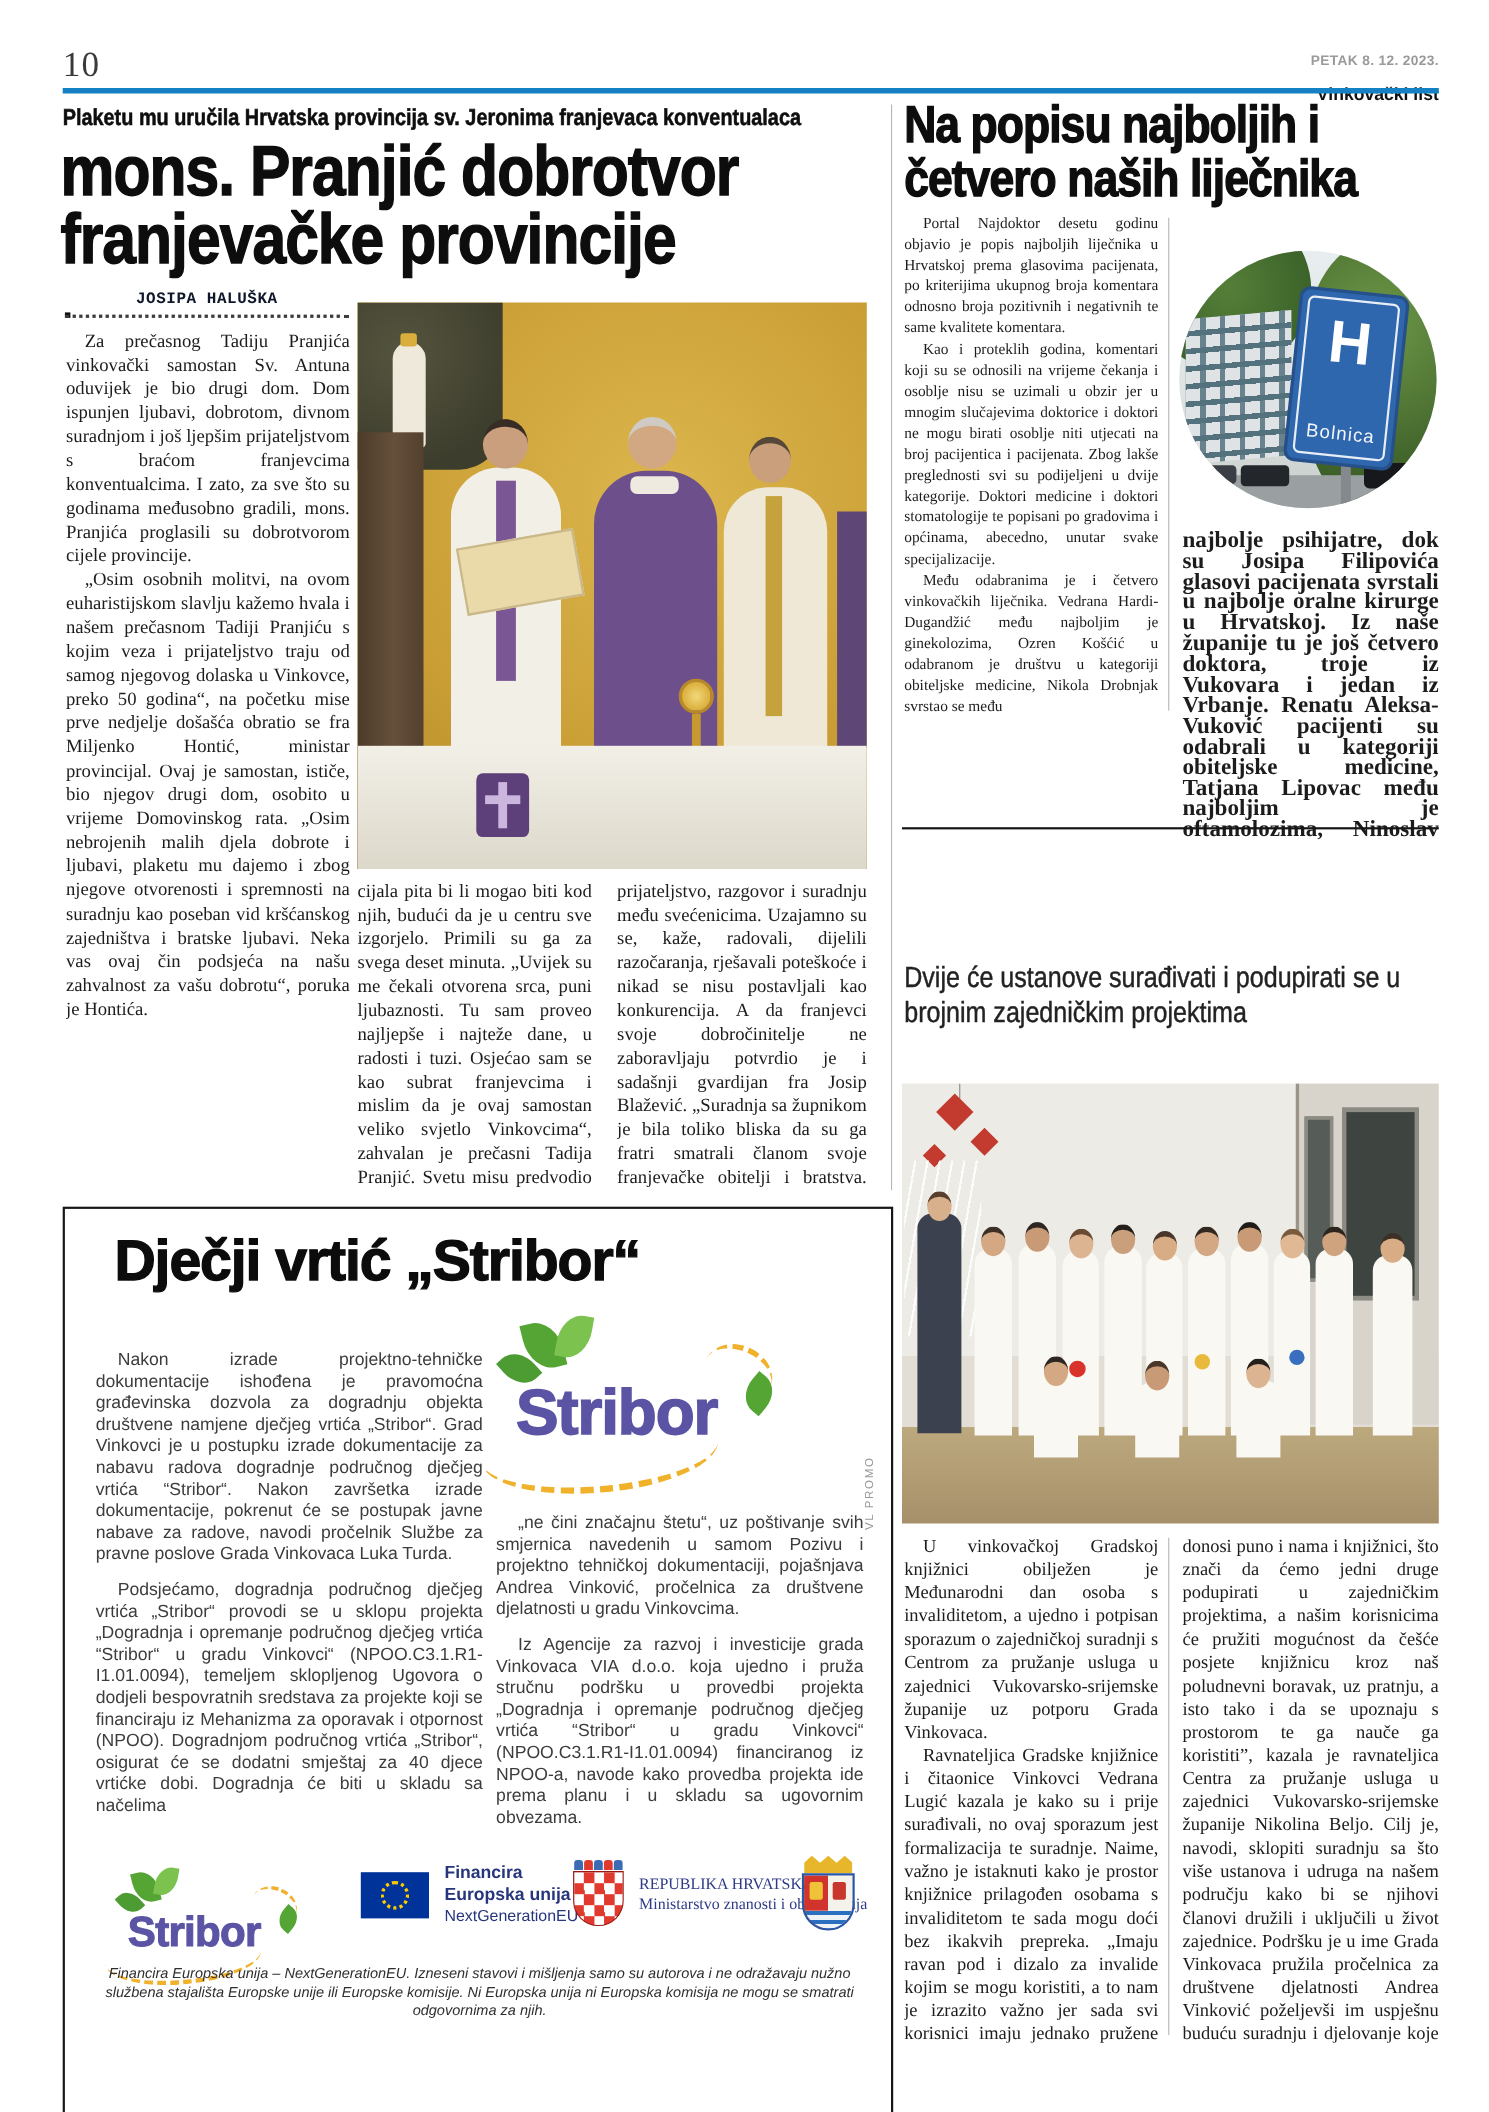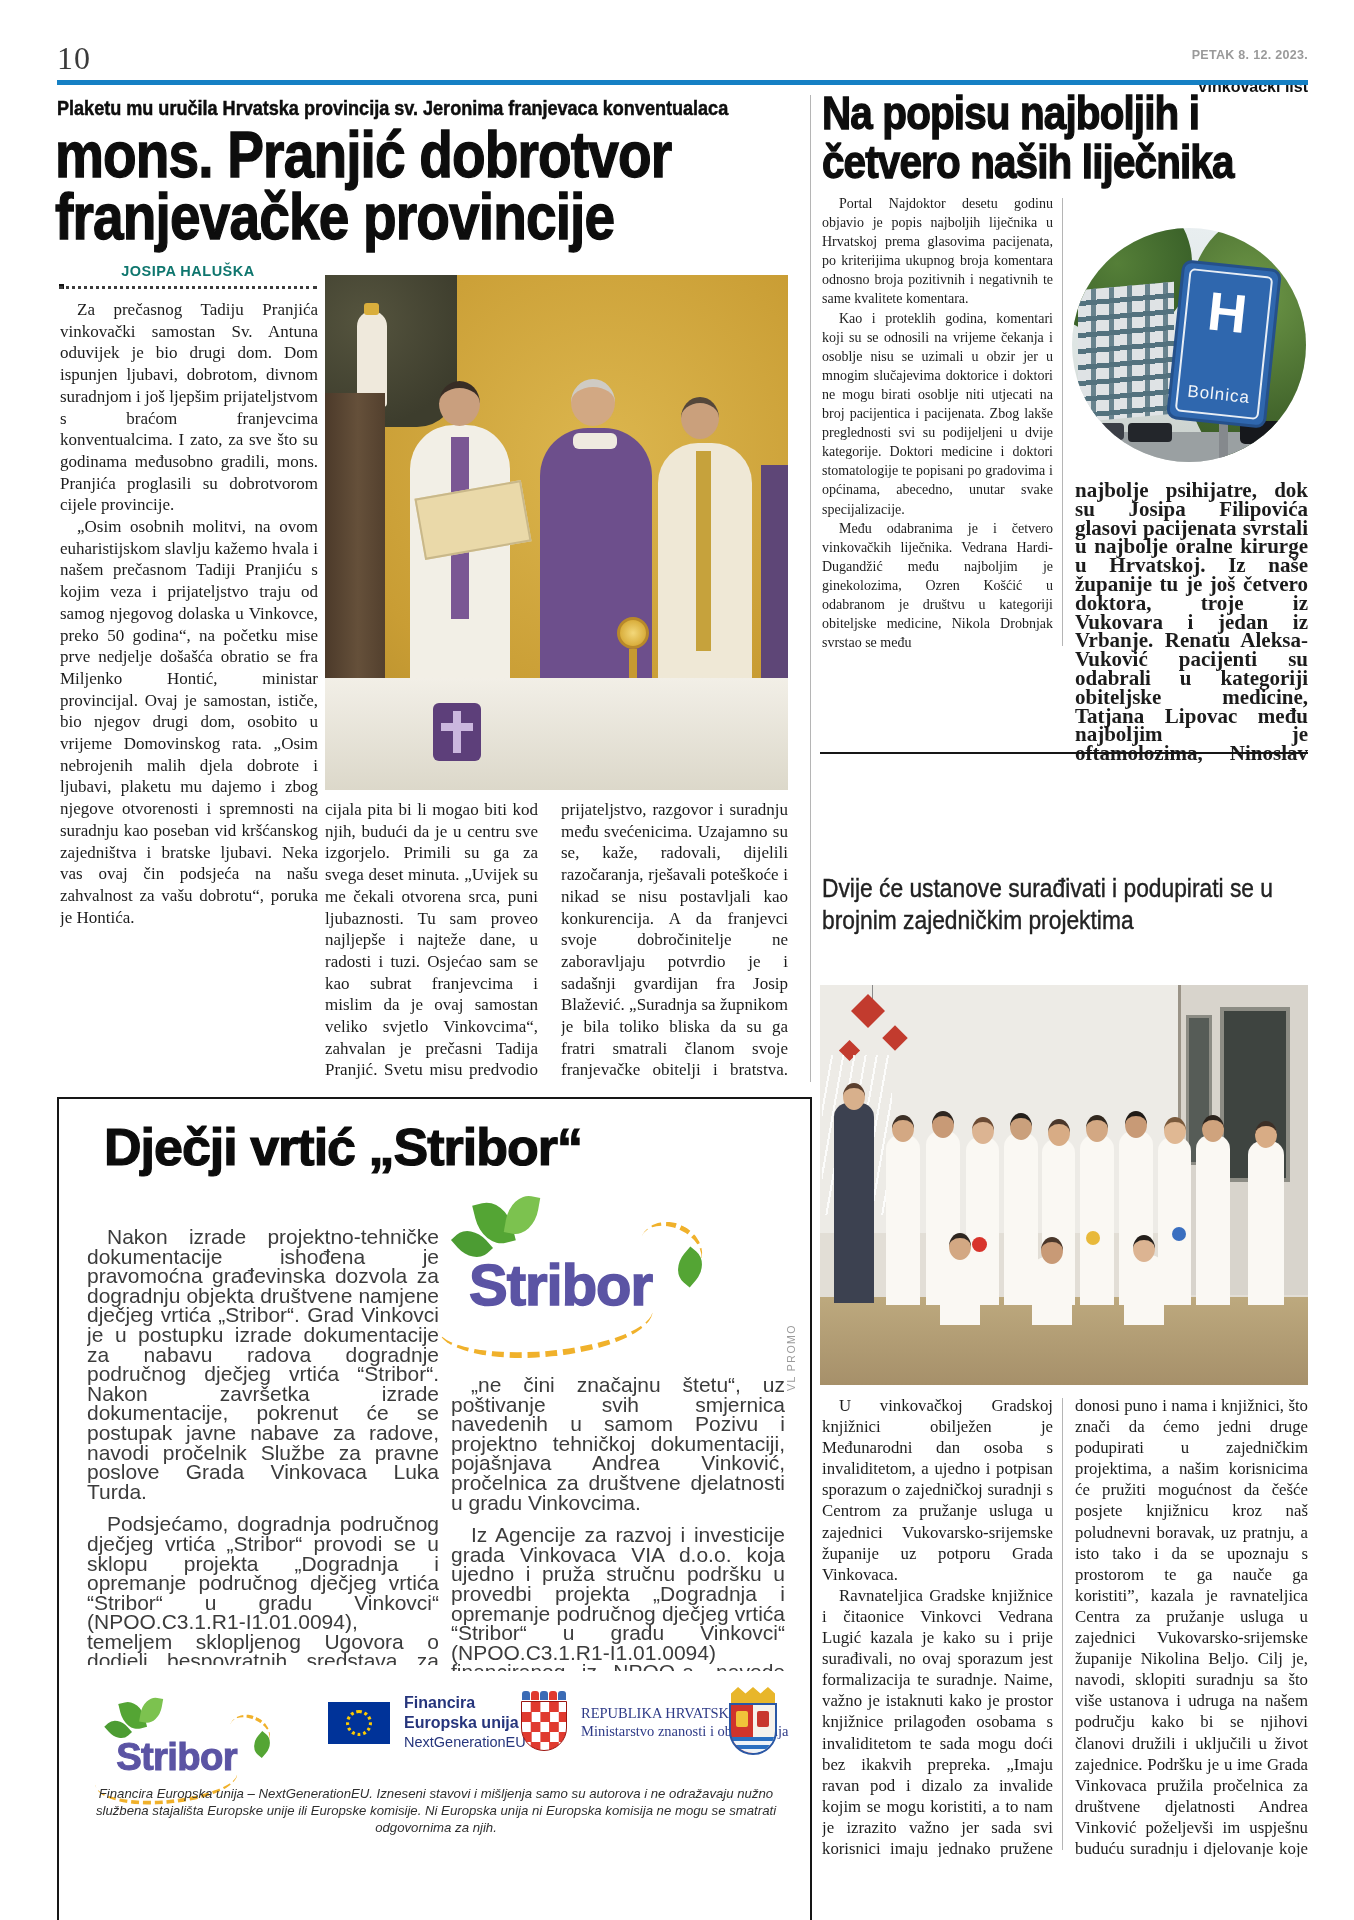--- a/index.html
+++ b/index.html
@@ -20,21 +20,21 @@
   .serif-body { font-family:"Liberation Serif","DejaVu Serif",serif; color:#1c1c1c; text-align:justify; }
   .serif-body p { margin:0; text-indent:17px; }
   .serif-body p.noindent { text-indent:0; }
   .vrule { position:absolute; width:1px; background:#b5b5b5; }
   .hrule { position:absolute; height:2px; background:#161616; }
 
   
   .kicker { position:absolute; left:57px; top:96px; font-size:21px; font-weight:700; color:#0e0e0e; -webkit-text-stroke:.5px #0e0e0e; }
   .main-headline { position:absolute; left:55px; top:124px; font-size:64px; line-height:62px; }
   .byline-wrap { position:absolute; left:59px; top:262px; width:258px; text-align:center; }
-  .byline { font-size:14.5px; font-weight:700; letter-spacing:.5px; color:#0f766e; }
+  .byline { font-size:14.5px; font-weight:700; letter-spacing:.5px; color:#0f172a;font-family:Liberation Mono, monospace; }
   .byline-rule { position:absolute; left:59px; top:286px; width:258px; border-bottom:3px dotted #3c3c3c; }
   .byline-square { position:absolute; left:59px; top:284px; width:5px; height:5px; background:#111; }
   .main-col1 { position:absolute; left:60px; top:299px; width:258px; height:784px; font-size:17px; line-height:21.7px; overflow:hidden; }
   .main-col2 { position:absolute; left:325px; top:799px; width:213px; height:284px; font-size:17px; line-height:21.7px; overflow:hidden; }
   .main-col3 { position:absolute; left:561px; top:799px; width:227px; height:284px; font-size:17px; line-height:21.7px; overflow:hidden; }
 
   
   .photo-main { position:absolute; left:325px; top:275px; width:463px; height:515px; overflow:hidden;
     background:radial-gradient(circle at 60% 35%, #dcb64e, #c99d34 60%, #ad8729 100%); }
   .pm-darkcorner { position:absolute; left:0; top:0; width:132px; height:152px; background:radial-gradient(circle at 30% 30%, #55543e, #3d3d2d 75%); border-bottom-right-radius:40px; }
@@ -100,21 +100,21 @@
   .pl-branch { position:absolute; left:2px; top:70px; width:70px; height:160px; background:
      repeating-linear-gradient(100deg,transparent 0 9px,rgba(255,255,255,.85) 9px 11px); }
   .person { position:absolute; background:#faf8f3; border-radius:14px 14px 0 0; }
   .person::before { content:""; position:absolute; left:50%; top:-20px; transform:translateX(-50%); width:22px; height:22px; border-radius:50%; background:var(--skin,#d3a883); border-top:5px solid var(--hair,#40332a); }
   .person.dark { background:#3c4150; }
   .ball { position:absolute; border-radius:50%; }
 
   
   .kbox { position:absolute; left:57px; top:1097px; width:755px; height:947px; border:2px solid #161616; background:#fff; }
   .kbox-title { position:absolute; left:45px; top:18px; font-size:52px; font-weight:700; color:#0c0c0c; letter-spacing:-1px; -webkit-text-stroke:1.2px #0c0c0c; }
-  .kbox-body { font-family:"Liberation Sans",sans-serif; color:#3c3c3c; text-align:justify; font-size:21px; line-height:19.6px; }
+  .kbox-body { font-family:"Liberation Sans",sans-serif; color:#3c3c3c; text-align:justify; font-size:16px; line-height:19.6px; }
   .kbox-body p { margin:0 0 13px 0; text-indent:20px; }
   .kbox-col1 { position:absolute; left:28px; top:128px; width:352px; height:438px; overflow:hidden; }
   .kbox-col2 { position:absolute; left:392px; top:276px; width:334px; height:296px; overflow:hidden; }
   .vl-promo { position:absolute; left:726px; top:222px; height:70px; writing-mode:vertical-rl; transform:rotate(180deg); font-size:10.5px; color:#9a9a9a; letter-spacing:1.5px; }
 
   
   .stribor-logo { position:absolute; width:260px; height:170px; }
   .sl-leaf1,.sl-leaf2,.sl-leaf3,.sl-leaf-r { position:absolute; background:#5fae3a; }
   .sl-leaf1 { left:34px; top:6px; width:34px; height:44px; border-radius:0 70% 0 70%; transform:rotate(-14deg); background:#54a534; }
   .sl-leaf2 { left:64px; top:0; width:30px; height:40px; border-radius:70% 0 70% 0; transform:rotate(10deg); background:#7cc24f; }

